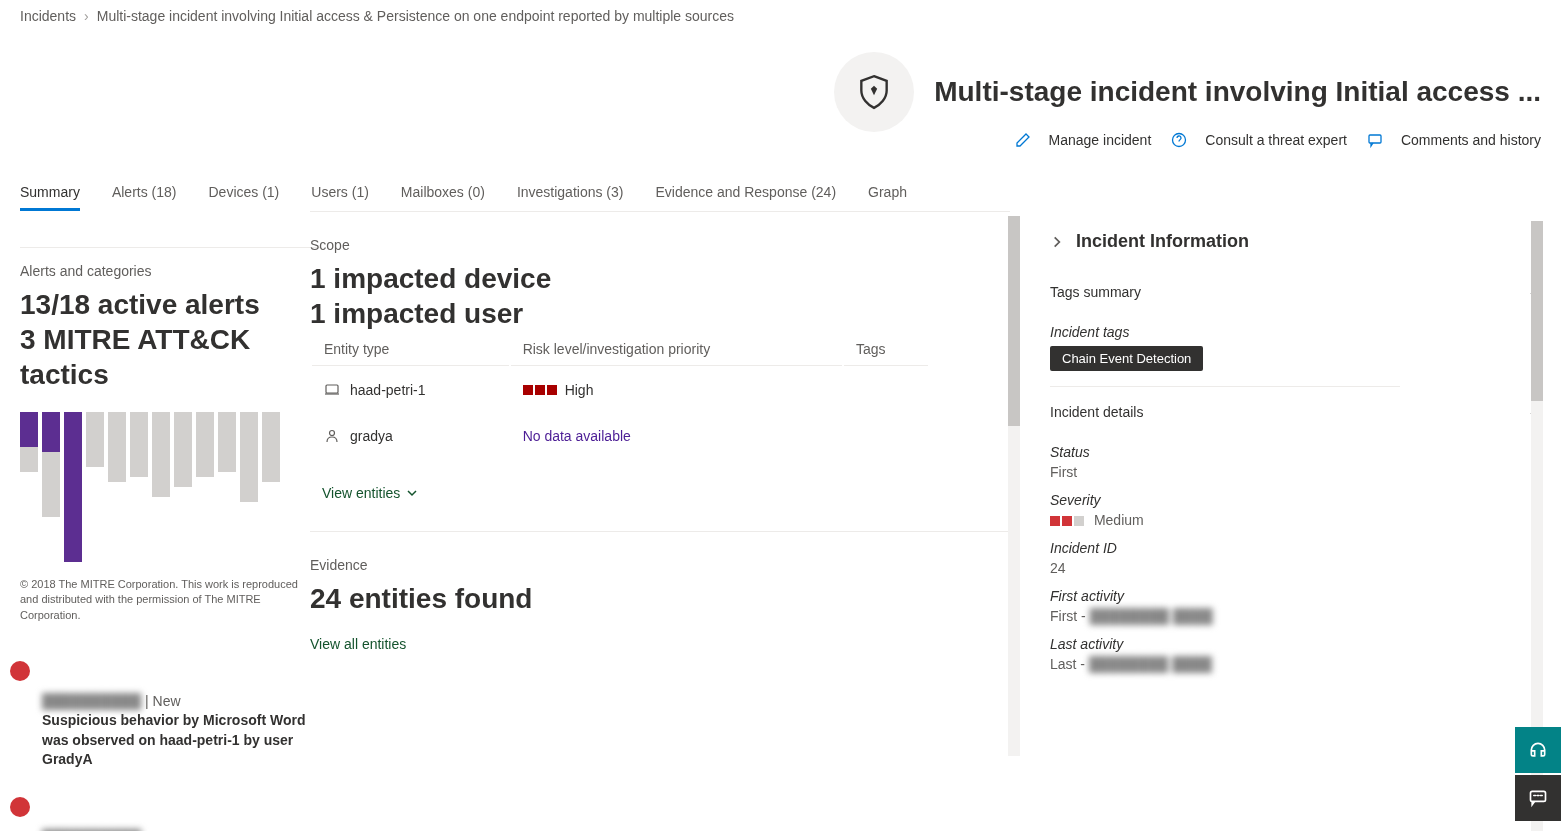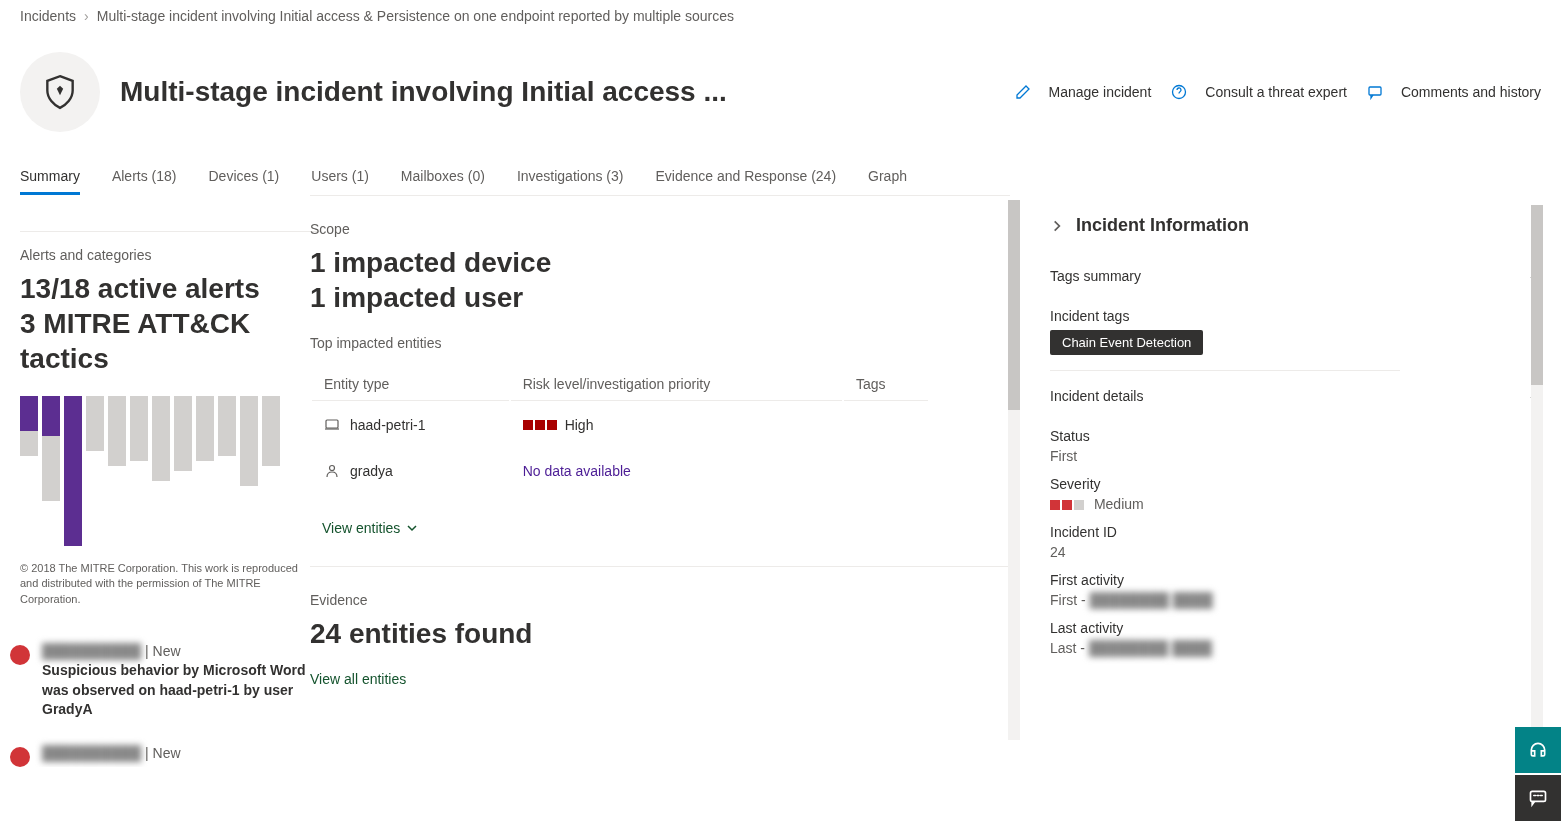--- a/index.html
+++ b/index.html
@@ -2,21 +2,21 @@
 <html><head>
 <meta charset="utf-8">
 <style>
   * { box-sizing: border-box; margin: 0; padding: 0; }
   body { font-family: "Segoe UI", -apple-system, sans-serif; font-size: 14px; color: #323130; background: #fff; }
   
   .breadcrumb { padding: 8px 20px; display: flex; align-items: center; gap: 8px; color: #605e5c; }
   .breadcrumb a { color: #605e5c; text-decoration: none; }
   .breadcrumb .sep { color: #a19f9d; }
   
-  .header-row { display: flex; justify-content: space-between; align-items: center; padding: 20px 20px 10px 20px; }
+  .header-row { display: flex; justify-content: space-between; align-items: flex-end; padding: 20px 20px 10px 20px; flex-direction: column; }
   .header-left { display: flex; align-items: center; gap: 20px; }
   .shield-icon-wrap { width: 80px; height: 80px; border-radius: 50%; background: #f3f2f1; display: flex; align-items: center; justify-content: center; }
   .shield-icon-wrap svg { width: 38px; height: 38px; }
   h1 { font-size: 28px; font-weight: 600; color: #323130; }
   
   .header-actions { display: flex; gap: 20px; align-items: center; }
   .header-actions a { display: flex; align-items: center; gap: 18px; color: #323130; text-decoration: none; font-size: 14px; }
   .header-actions svg { color: #0078d4; }
   
   .tabs { display: flex; gap: 32px; padding: 20px 20px 0 20px; border-bottom: 0; }
@@ -36,21 +36,21 @@
   .bar-chart { display: flex; align-items: flex-start; gap: 4px; margin: 20px 0 15px 0; height: 150px; }
   .bar-col { width: 18px; display: flex; flex-direction: column; }
   .bar-seg { width: 100%; }
   .bar-seg.top { background: #5c2e91; }
   .bar-seg.bot { background: #d2d0ce; }
   
   .mitre-note { font-size: 11px; color: #605e5c; line-height: 1.4; }
   
   .alert-item { display: flex; gap: 12px; margin-top: 25px; padding-left: 0; }
   .alert-dot { width: 20px; height: 20px; border-radius: 50%; background: #d13438; flex-shrink: 0; margin-top: 2px; }
-  .alert-body { flex: 1; }
+  .alert-body { flex: 1; margin-top: 34px; }
   .alert-meta { color: #605e5c; font-size: 14px; }
   .alert-title { font-size: 14px; font-weight: 600; margin-top: 2px; line-height: 1.4; }
   .blurred { filter: blur(3px); color: #888; }
   
   .scope-sub { color: #605e5c; font-size: 14px; margin: 20px 0 15px 0; }
   
   .entity-table { width: 620px; }
   .entity-table th { text-align: left; font-weight: 400; color: #605e5c; padding: 8px 12px; border-bottom: 1px solid #edebe9; font-size: 14px; }
   .entity-table td { padding: 14px 12px; font-size: 14px; color: #323130; }
   .entity-cell { display: flex; align-items: center; gap: 10px; }
@@ -69,21 +69,21 @@
   .right-scroll-thumb { position: absolute; top: 0; width: 12px; height: 180px; background: #c8c6c4; }
   
   .info-header { display: flex; align-items: center; gap: 12px; margin-bottom: 20px; }
   .info-header svg { width: 14px; height: 14px; }
   .info-header h3 { font-size: 18px; font-weight: 600; }
   
   .accordion-head { display: flex; justify-content: space-between; align-items: center; padding: 12px 0; cursor: pointer; }
   .accordion-head span { font-size: 14px; }
   .accordion-head svg { width: 12px; height: 12px; }
   
-  .field-label { font-size: 14px; color: #323130; margin-top: 12px; }
+  .field-label { font-size: 14px; color: #323130; margin-top: 12px; font-style: italic; }
   .field-value { font-size: 14px; color: #605e5c; margin-top: 4px; }
   
   .tag-chip { display: inline-block; background: #323130; color: #fff; padding: 5px 12px; font-size: 13px; border-radius: 2px; margin-top: 6px; }
   
   .sev-dots { display: inline-flex; gap: 2px; vertical-align: middle; margin-right: 6px; }
   .sev-dots span { width: 10px; height: 10px; display: inline-block; }
   .sev-dots .filled { background: #d13438; }
   .sev-dots .empty { background: #d2d0ce; }
   
   .right-divider { border-top: 1px solid #edebe9; margin: 15px 0 5px 0; width: 350px; }
@@ -229,21 +229,20 @@
       </div>
   </div>
 
   <div class="col-mid">
     <div class="scroll-mid">
         <div class="scroll-mid-thumb"></div>
       </div>
     <div class="section-label">Scope</div>
     <div class="big-stat">1 impacted device</div>
     <div class="big-stat">1 impacted user</div>
-    <div class="scope-sub">Top impacted entities</div>
     <table class="entity-table">
       <thead>
           <tr>
         <th>Entity type</th>
         <th>Risk level/investigation priority</th>
         <th>Tags</th>
       </tr>
         </thead>
       <tbody id="entity-rows">
           <tr>

